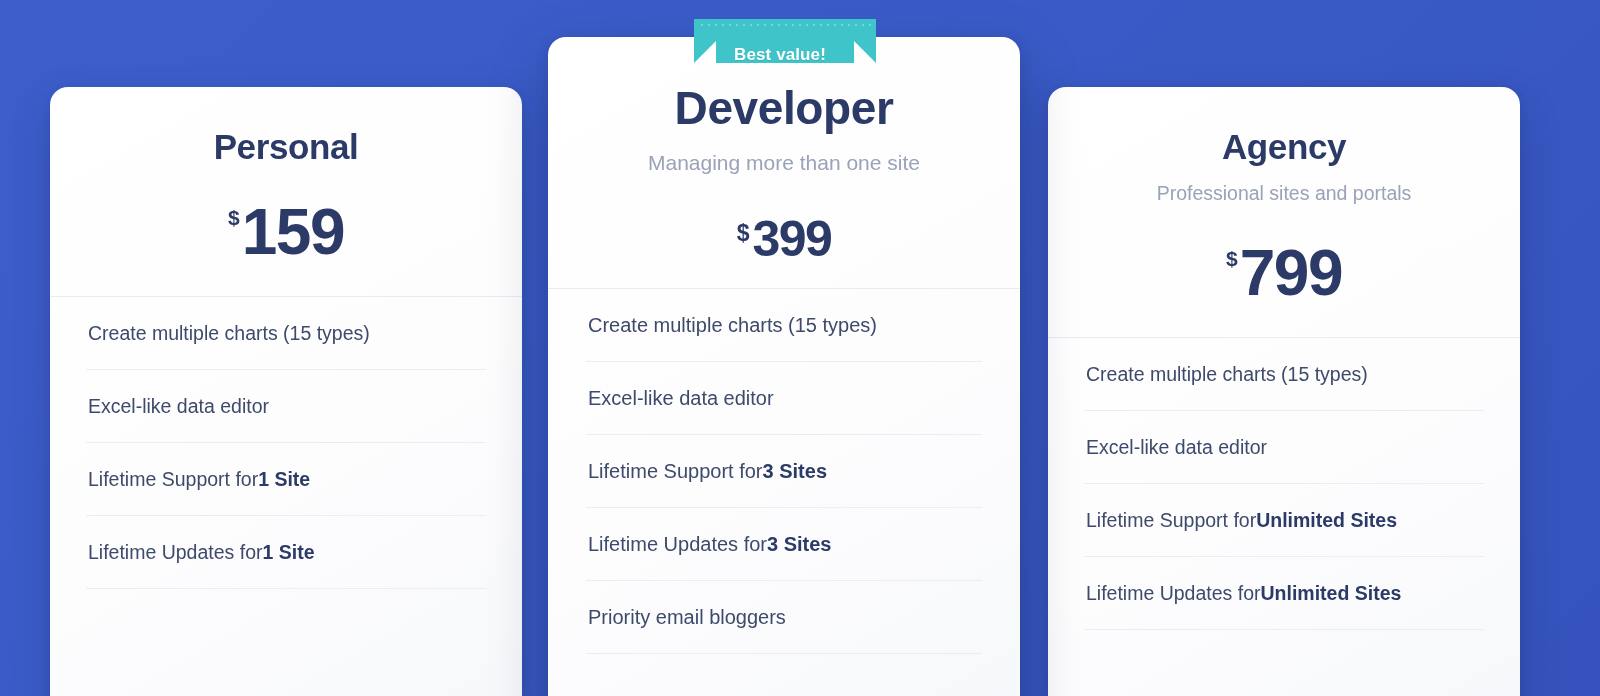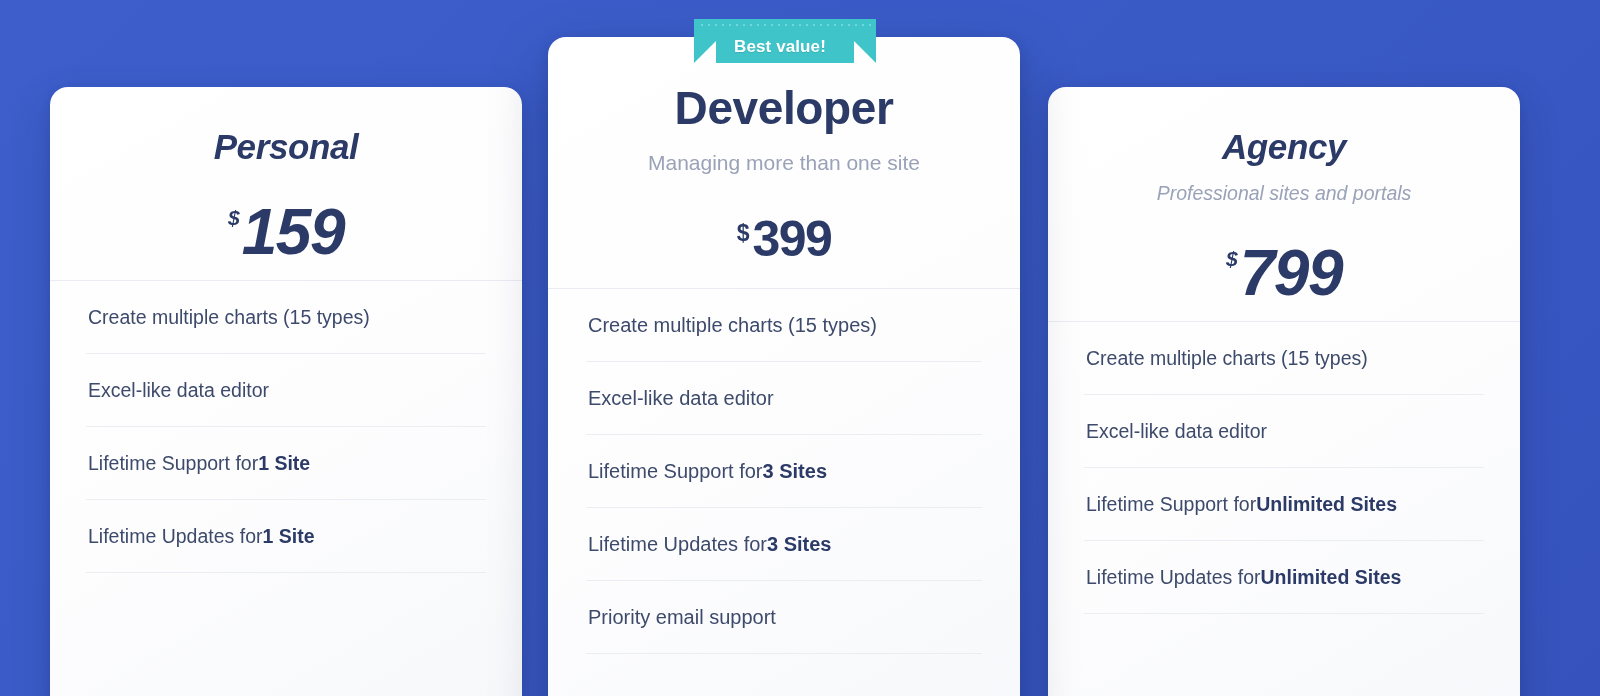--- a/index.html
+++ b/index.html
@@ -36,21 +36,21 @@
     width:472px; height:690px;
     box-shadow:0 22px 58px rgba(15,26,62,.26), 0 5px 14px rgba(15,26,62,.13);
     z-index:3;
   }
 
   
   .card-header {
     text-align:center;
     border-bottom:1px solid #e9ecf3;
   }
-  .side-header     { padding:42px 30px 16px;font-style:italic; }
+  .side-header     { padding:42px 30px 32px; }
   .featured-header { padding:48px 30px 24px; }
 
   .plan-title {
     color:#2b3a66;
     font-weight:bold;
     letter-spacing:-.4px;
     line-height:1;
   }
   .side-title     { font-size:35px; }
   .featured-title { font-size:46px; }
@@ -109,21 +109,21 @@
   
   .ribbon {
     position:absolute;
     left:694px; top:19px;
     width:182px; height:44px;
     z-index:6;
   }
   .ribbon svg { display:block; }
   .ribbon-label {
     position:absolute;
-    left:0; top:8px;
+    left:0; top:16px;
     width:172px; height:40px;
     display:flex;
     align-items:center;
     justify-content:center;
     color:#ffffff;
     font-size:17px;
     font-weight:bold;
     letter-spacing:.1px;
     text-shadow:0 1px 1px rgba(0,0,0,.10);
     pointer-events:none;
@@ -178,21 +178,21 @@
       </div>
       <div class="feature featured-feature">
         <span>Lifetime Support for </span>
           <b>3 Sites</b>
       </div>
       <div class="feature featured-feature">
         <span>Lifetime Updates for </span>
           <b>3 Sites</b>
       </div>
       <div class="feature featured-feature">
-        <span>Priority email support</span>
+        <span>Priority email bloggers</span>
       </div>
     </div>
   </div>
 
   <div class="card card-side card-right">
     <div class="card-header side-header">
       <div class="plan-title side-title">Agency</div>
       <div class="plan-sub side-sub">Professional sites and portals</div>
       <div class="price-row side-price">
         <span class="currency">$</span>

